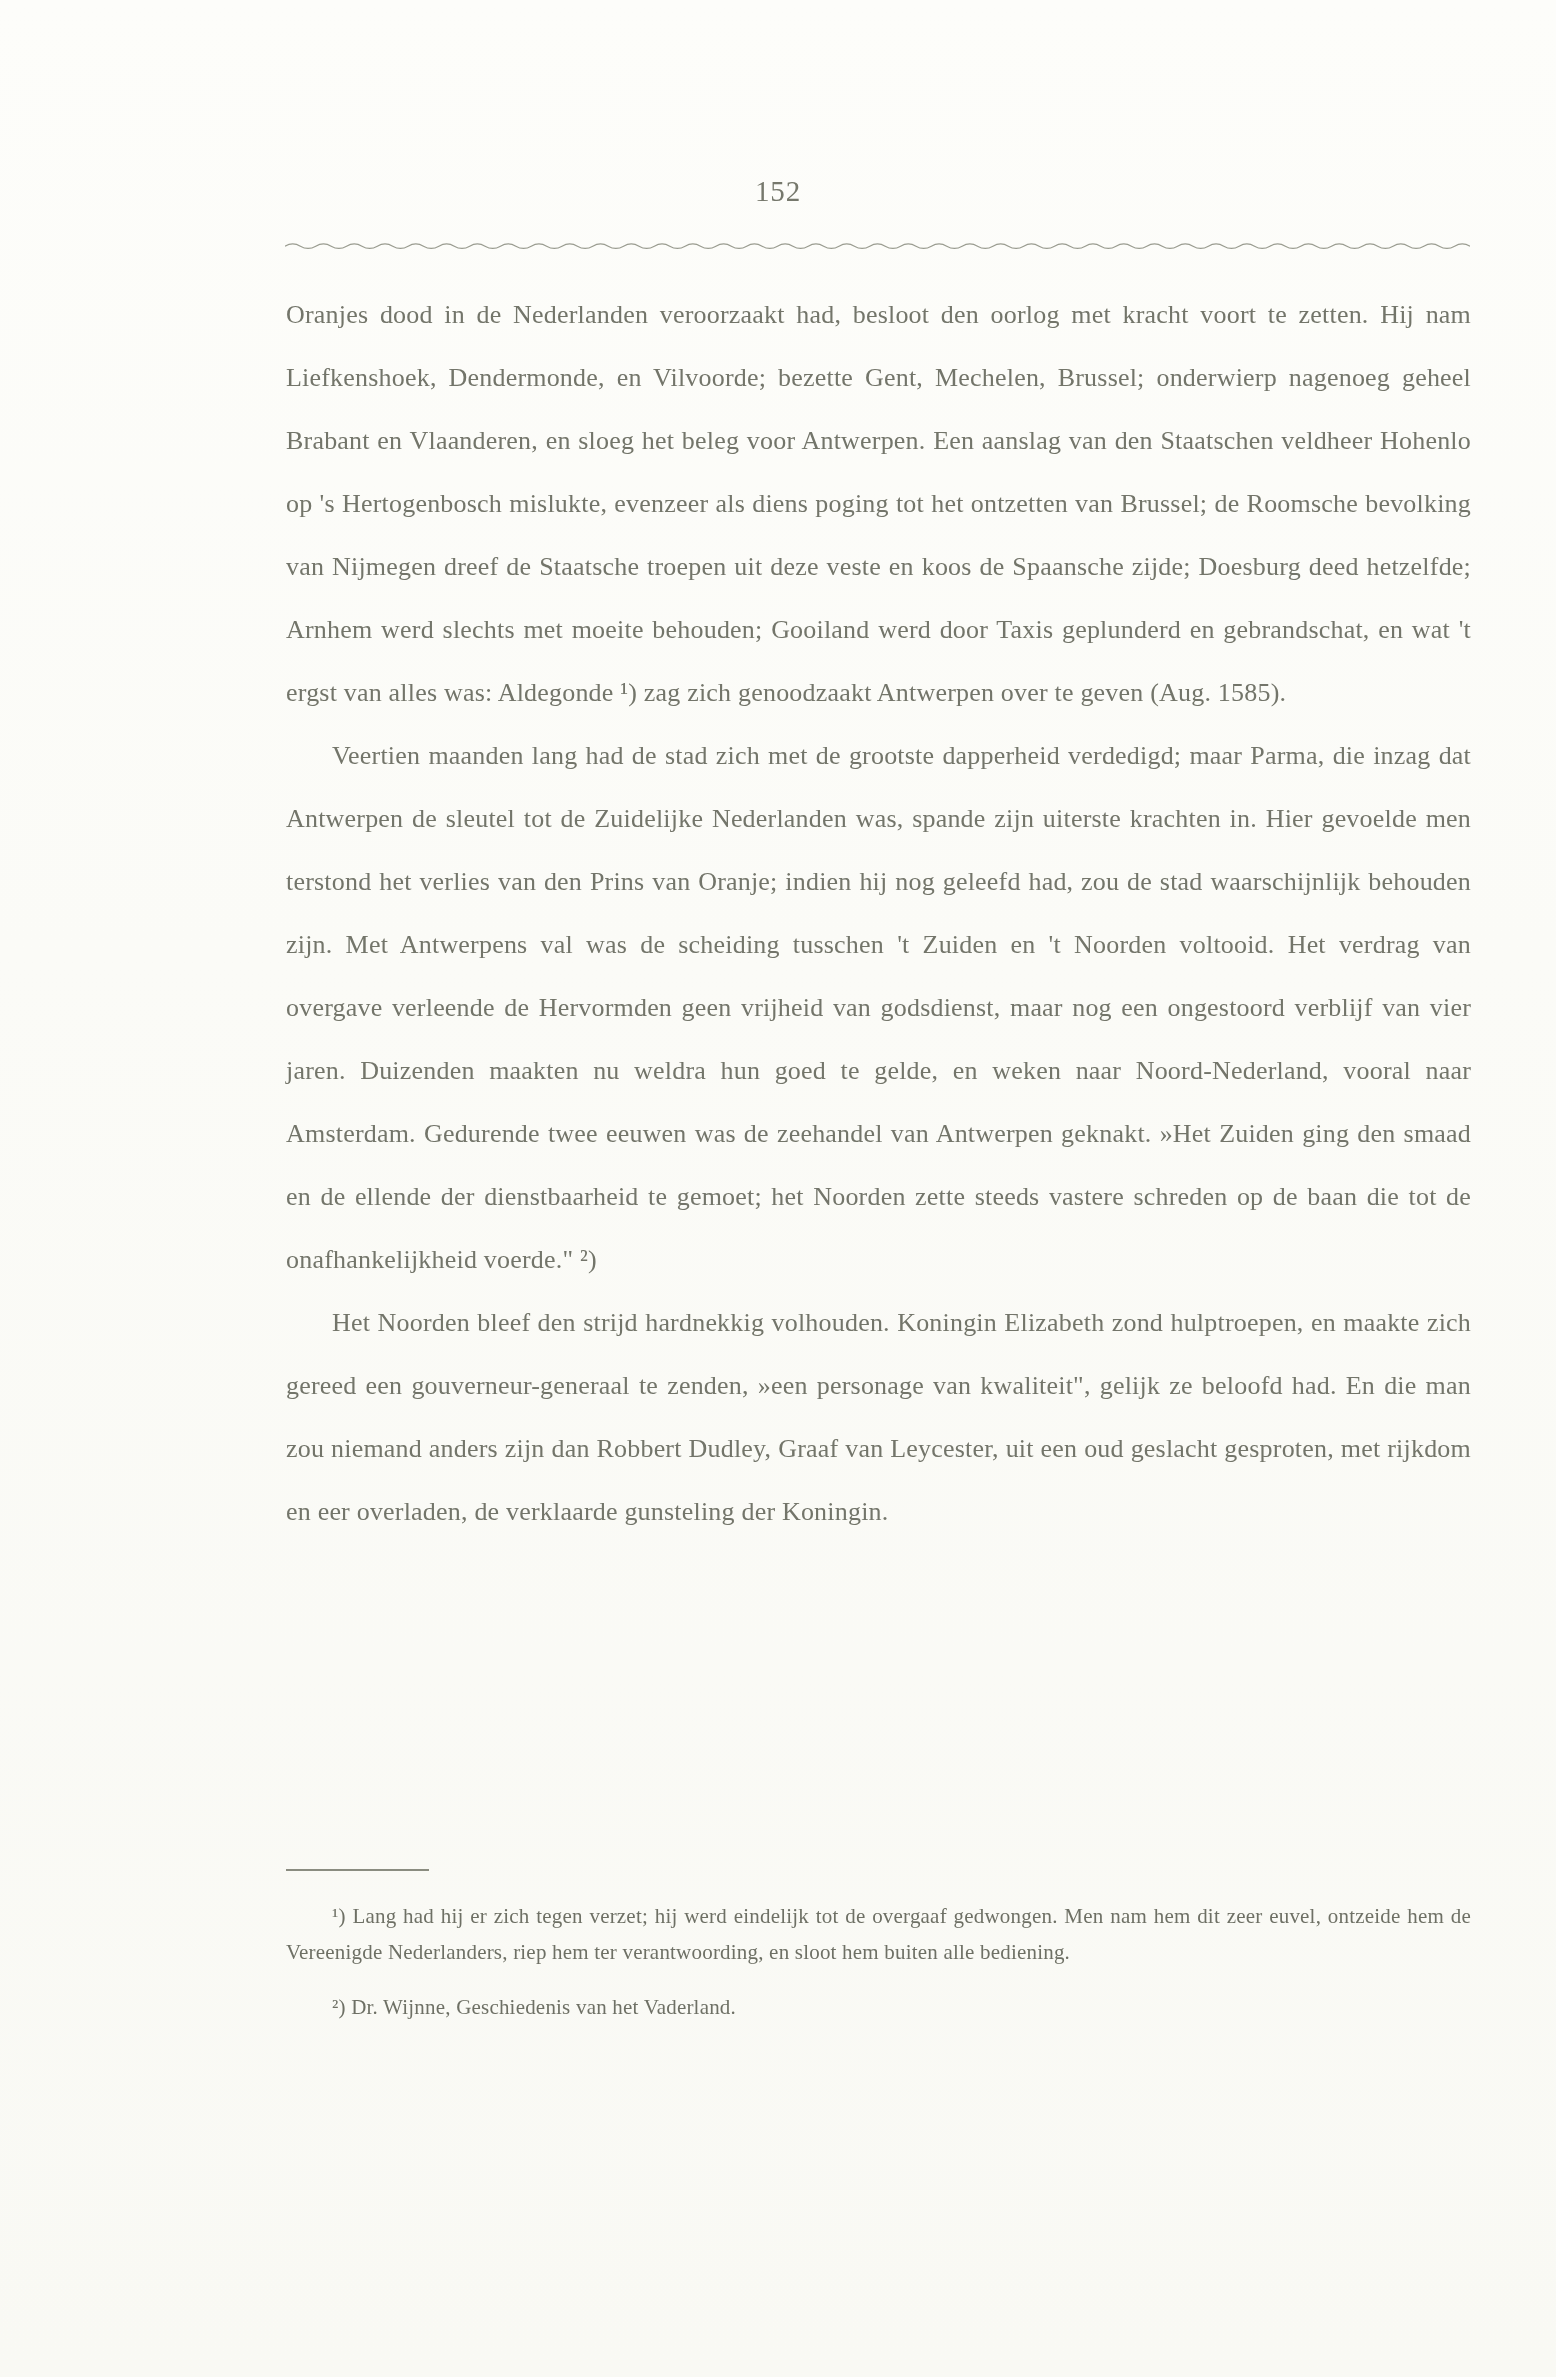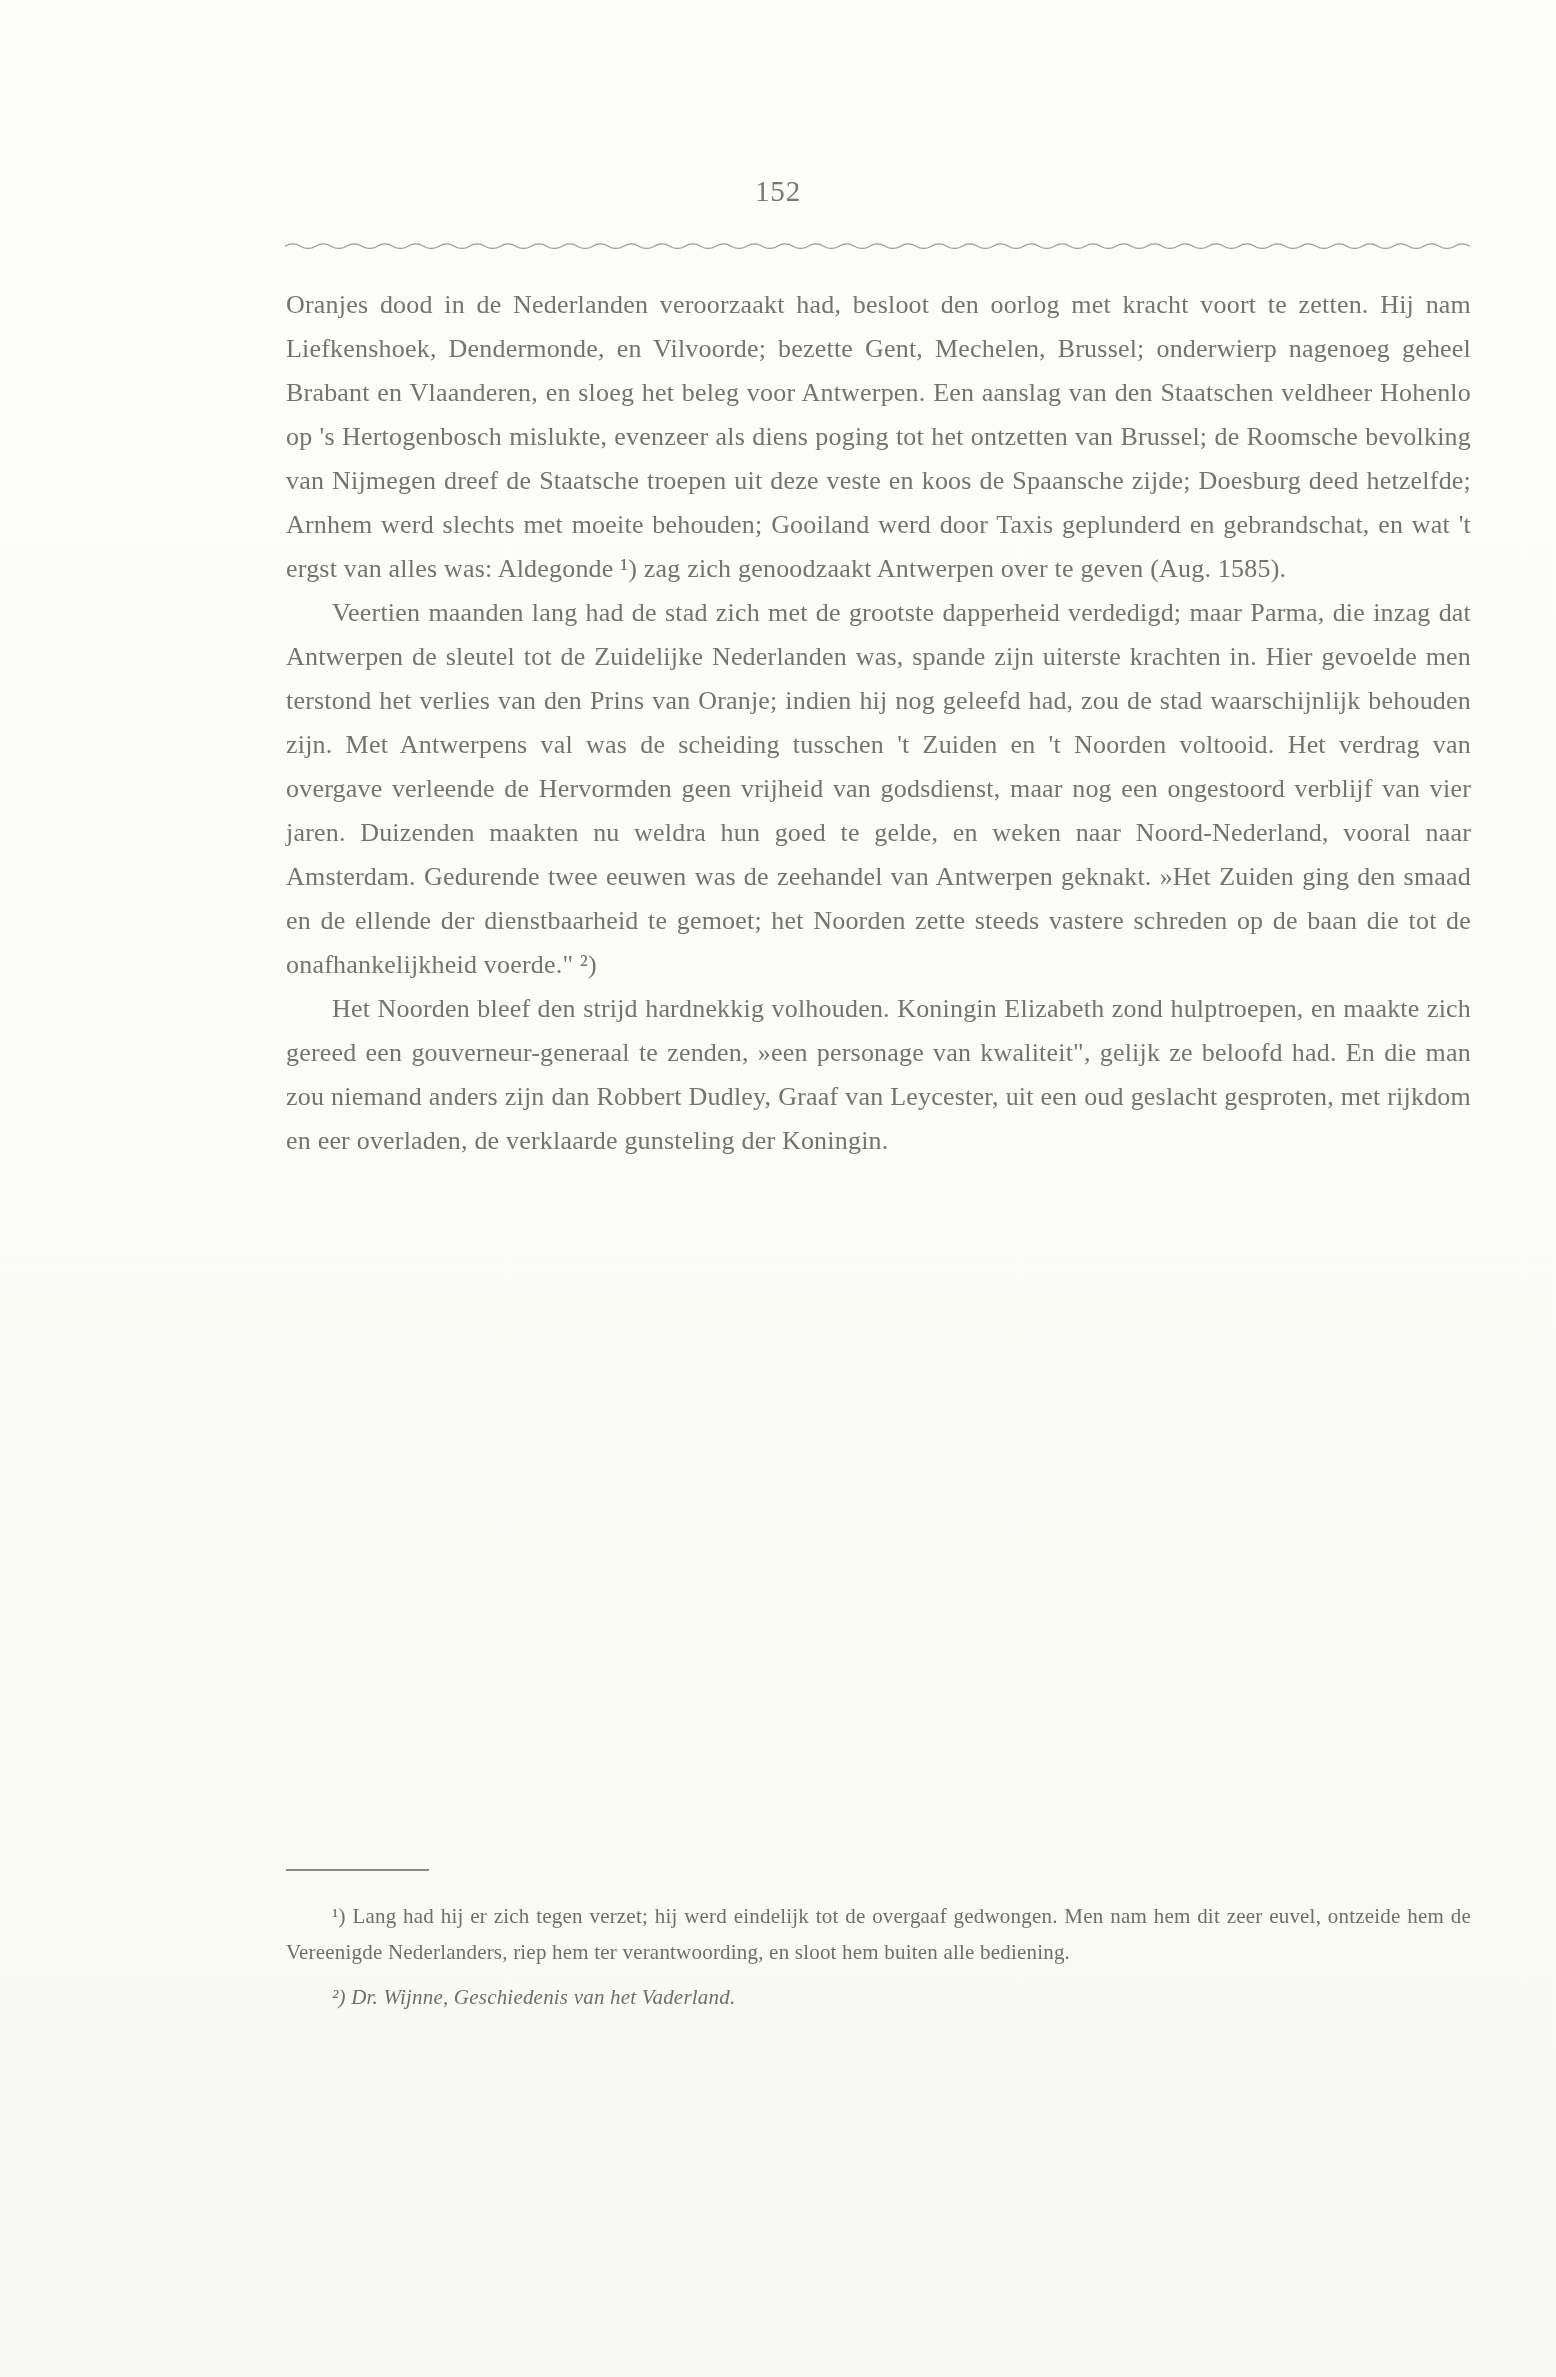--- a/index.html
+++ b/index.html
@@ -47,21 +47,21 @@
     height: 10.8px;
     overflow: hidden;
   }
   .rule svg { display: block; }
   .body-text {
     position: absolute;
     top: 283px;
     left: 286px;
     width: 1185px;
     font-size: 26px;
-    line-height: 44px;
+    line-height: 63px;
     text-align: justify;
     color: #73756a;
     letter-spacing: 0.2px;
   }
   .body-text p {
     margin: 0;
     text-indent: 46px;
   }
   .body-text p.first {
     text-indent: 0;
@@ -82,21 +82,21 @@
     font-size: 21px;
     line-height: 36px;
     color: #6e7065;
     text-align: justify;
     letter-spacing: 0.2px;
   }
   .footnotes p {
     margin: 0;
     text-indent: 46px;
   }
-  .footnotes p + p { margin-top: 9px; font-style: italic; }
+  .footnotes p + p { margin-top: 19px; }
 </style>
 </head>
 <body>
 
 <div class="page">
   <div class="page-inner">
 
     <div class="page-number">152</div>
 
     <div class="rule">

